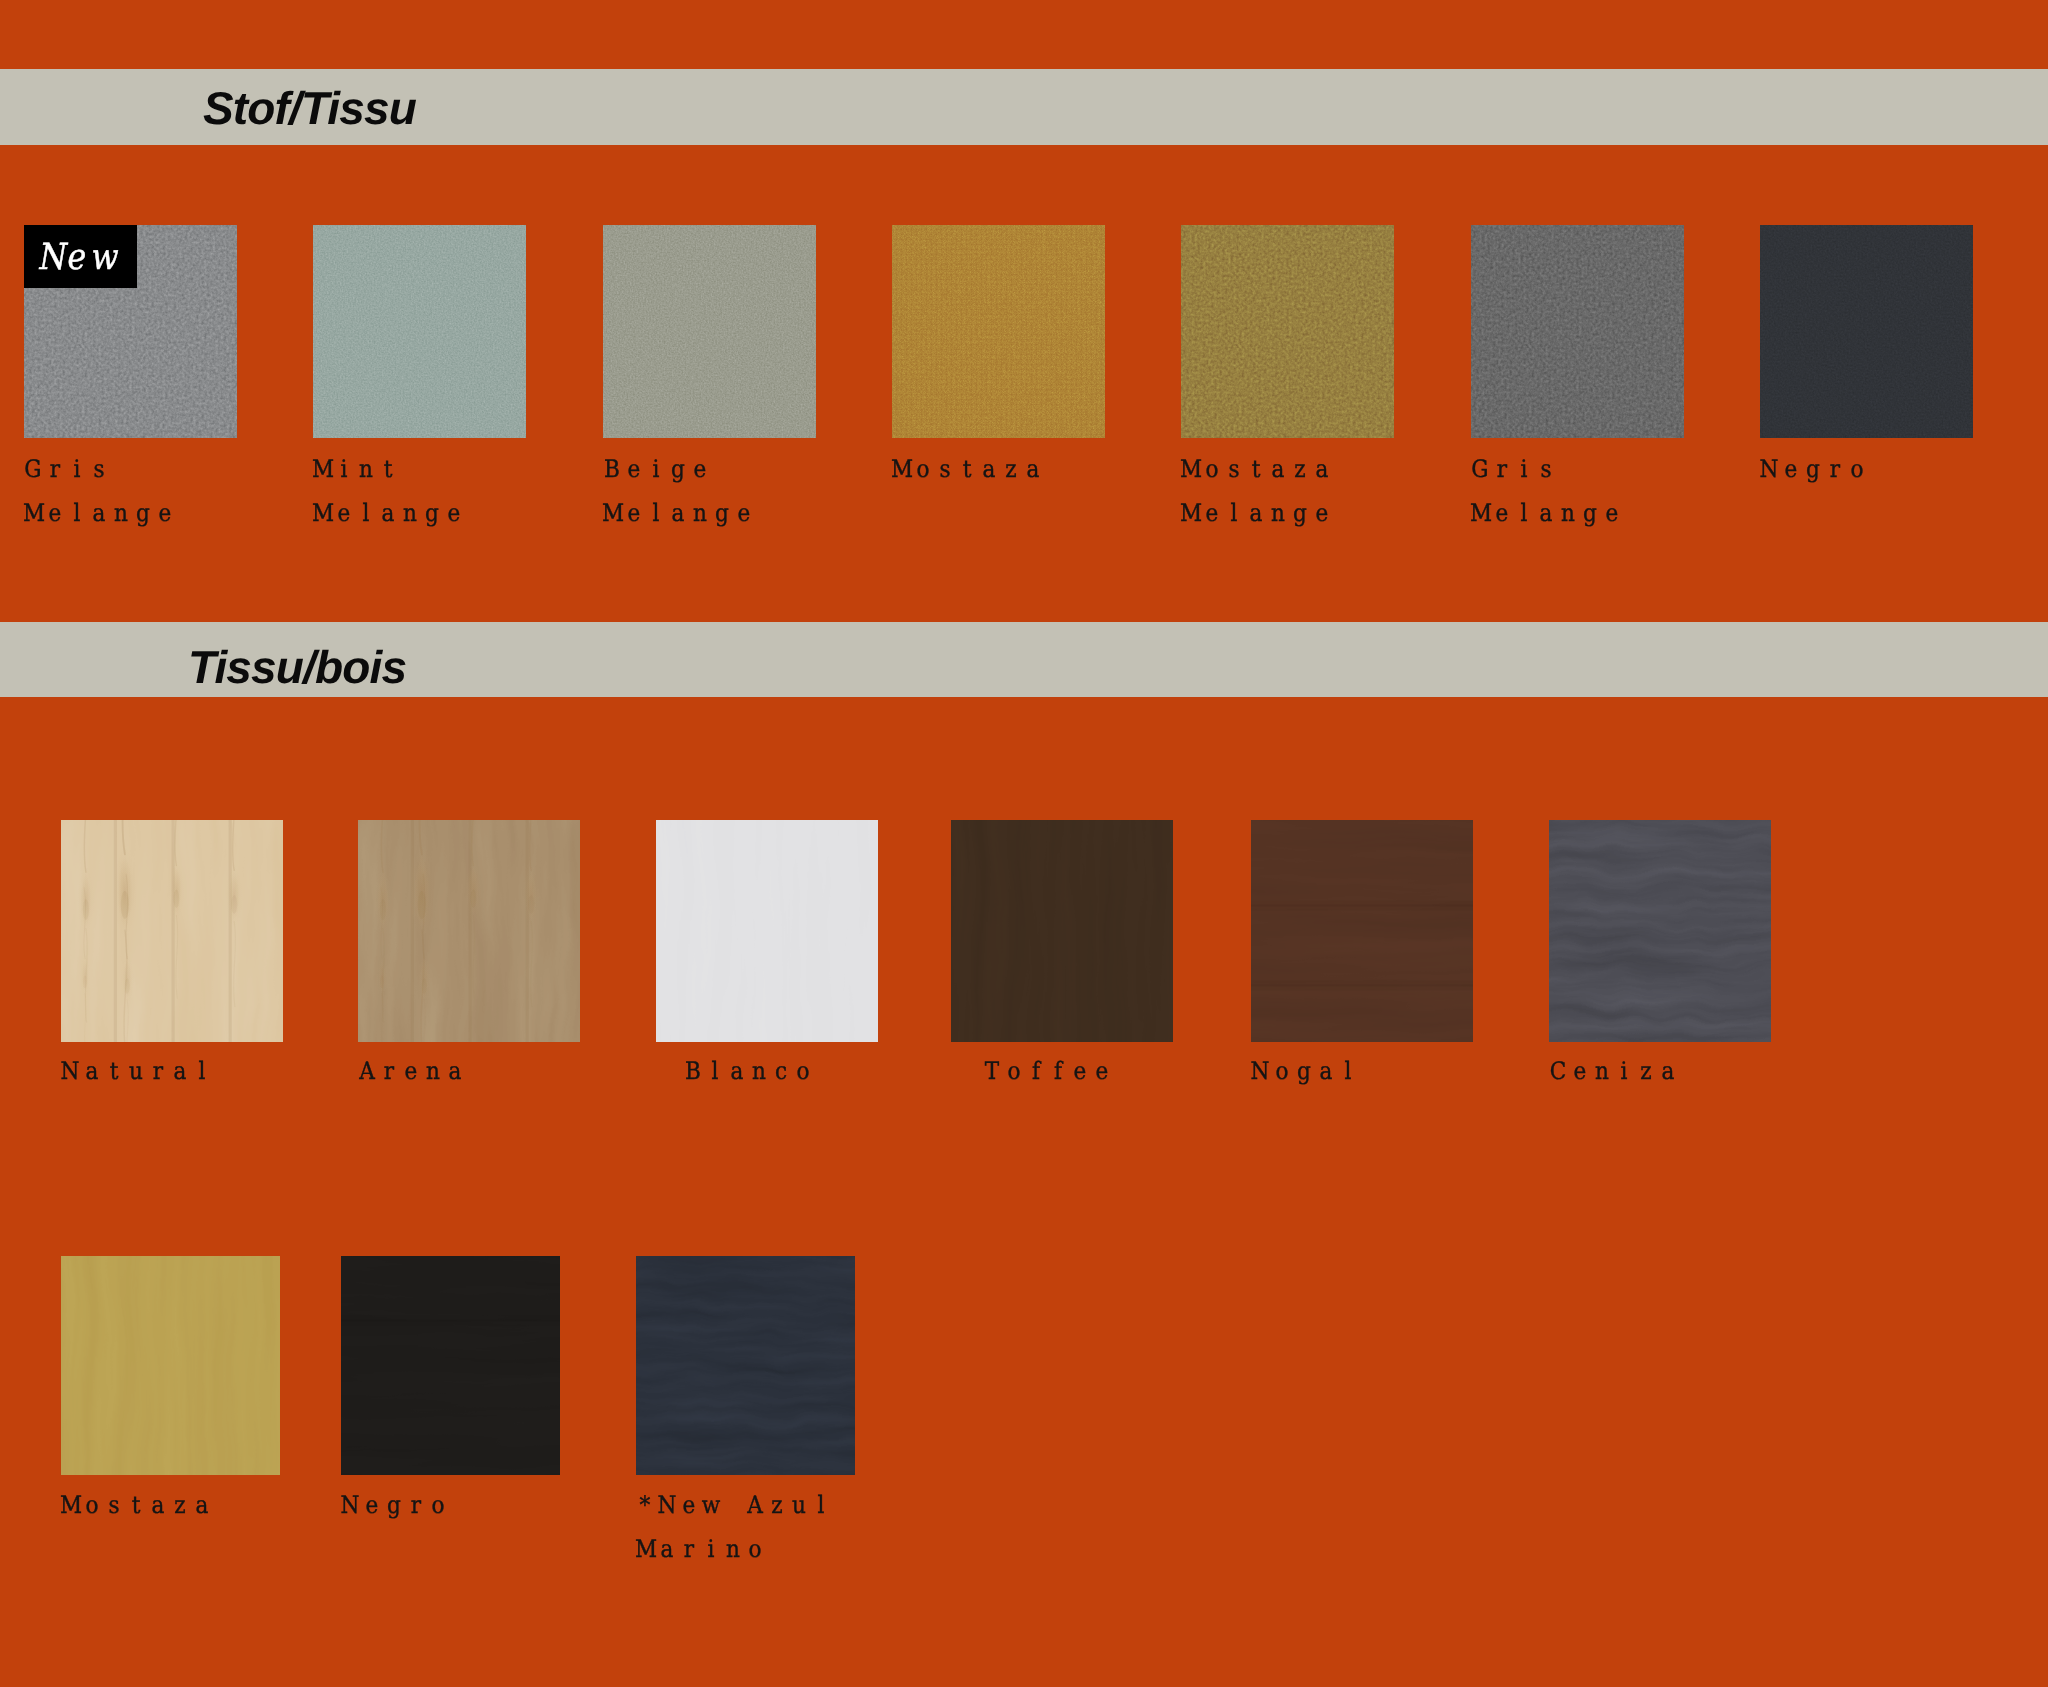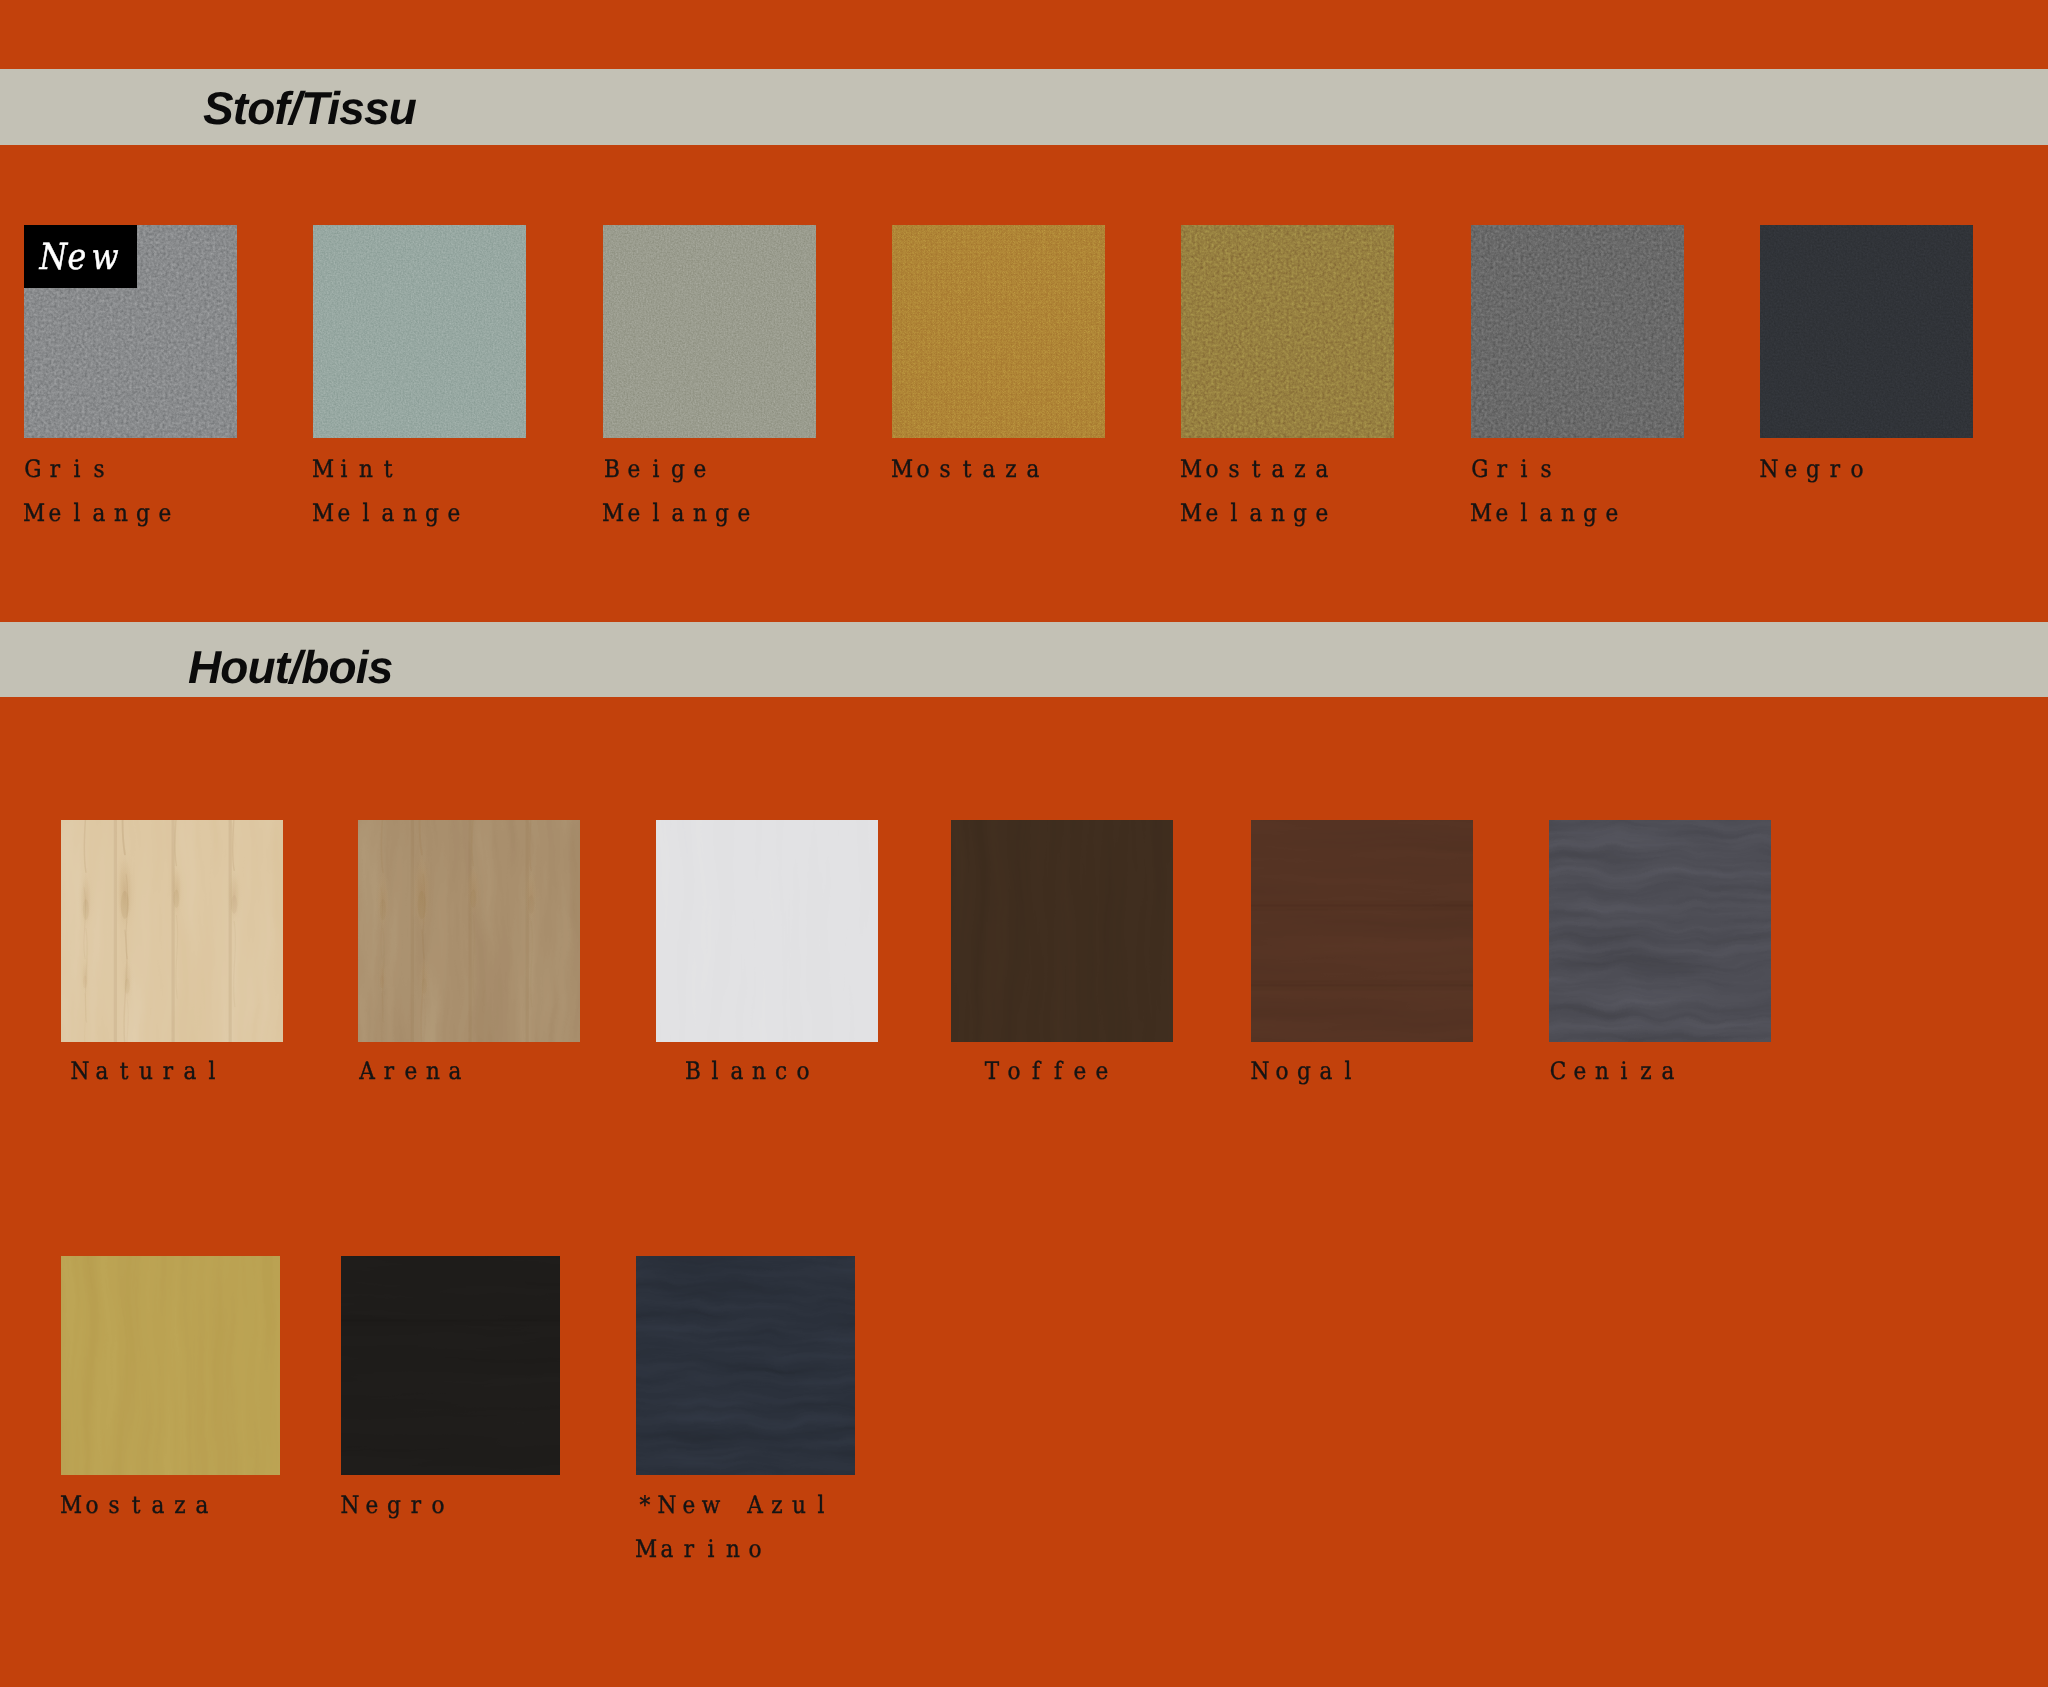--- a/index.html
+++ b/index.html
@@ -301,21 +301,21 @@
             <rect x="-71" y="-71" width="355" height="355" fill="#fff"></rect>
           </g>
         </g>
       </svg>
   <div class="label" style="left:1757.8px;top:448px;"><span class="ln"><span class="ch">N</span><span class="ch">e</span><span class="ch">g</span><span class="ch">r</span><span class="ch">o</span></span></div>
   <div class="badge" style="left:24px;top:225px;width:113px;height:63px;"></div>
   <div class="badge-text" style="left:38px;top:240px;font-style:italic;"><span class="ln"><span class="ch">N</span><span class="ch">e</span><span class="ch">w</span></span></div>
 </section>
 <section class="section">
   <div class="band" style="top:622px;height:75px;background:#c3c1b5;"></div>
-  <div class="band-title" style="left:188px;top:644px;">Hout/bois</div>
+  <div class="band-title" style="left:188px;top:644px;">Tissu/bois</div>
   <svg class="swatch" width="222" height="222" style="left:61px;top:820px;">
         <g clip-path="url(#clipW00)">
           <rect width="222" height="222" fill="#dec8a3"></rect>
           <g filter="url(#fxPineV)" opacity="0.40" style="mix-blend-mode:overlay">
             <rect x="-74" y="-74" width="370" height="370" fill="#fff"></rect>
           </g>
           <g>
             <rect x="52.8" y="0" width="3.2" height="222" fill="#8a6c41" opacity="0.12"></rect>
             <rect x="110.5" y="0" width="3.2" height="222" fill="#8a6c41" opacity="0.12"></rect>
             <rect x="167.6" y="0" width="3.2" height="222" fill="#8a6c41" opacity="0.12"></rect>
@@ -347,21 +347,21 @@
             <path d="M24.0 138.8 C19.1 151.2 19.1 162.7 24.0 173.4 C28.9 162.7 28.9 151.2 24.0 138.8 Z" fill="url(#knotGrad00)" opacity="0.18"></path>
             <ellipse cx="24.0" cy="161.8" rx="2.0" ry="6.4" fill="#8e6c3c" opacity="0.04"></ellipse>
             <path d="M66.2 138.8 C61.5 113.4 70.2 88.1 65.2 54.4" fill="none" stroke="#9a7a4c" stroke-width="1.1" opacity="0.11" stroke-linecap="round"></path>
             <path d="M66.2 179.9 C69.9 202.0 63.0 223.1 66.8 248.4" fill="none" stroke="#9a7a4c" stroke-width="0.9" opacity="0.06" stroke-linecap="round"></path>
             <path d="M66.2 132.4 C56.5 151.6 56.5 169.4 66.2 185.9 C75.8 169.4 75.8 151.6 66.2 132.4 Z" fill="url(#knotGrad00)" opacity="0.10"></path>
             <path d="M66.2 138.8 C59.9 153.5 59.9 167.2 66.2 179.9 C72.4 167.2 72.4 153.5 66.2 138.8 Z" fill="url(#knotGrad00)" opacity="0.22"></path>
             <ellipse cx="66.2" cy="166.2" rx="2.5" ry="7.6" fill="#8e6c3c" opacity="0.05"></ellipse>
           </g>
         </g>
       </svg>
-  <div class="label" style="left:69px;top:1050px;"><span class="ln"><span class="ch">N</span><span class="ch">a</span><span class="ch">t</span><span class="ch">u</span><span class="ch">r</span><span class="ch">a</span><span class="ch">l</span></span></div>
+  <div class="label" style="left:59px;top:1050px;"><span class="ln"><span class="ch">N</span><span class="ch">a</span><span class="ch">t</span><span class="ch">u</span><span class="ch">r</span><span class="ch">a</span><span class="ch">l</span></span></div>
   <svg class="swatch" width="222" height="222" style="left:358px;top:820px;">
         <g clip-path="url(#clipW01)">
           <rect width="222" height="222" fill="#a98f6d"></rect>
           <g filter="url(#fxPineV)" opacity="0.40" style="mix-blend-mode:overlay">
             <rect x="-74" y="-74" width="370" height="370" fill="#fff"></rect>
           </g>
           <g>
             <rect x="52.8" y="0" width="3.2" height="222" fill="#8a6c41" opacity="0.12"></rect>
             <rect x="110.5" y="0" width="3.2" height="222" fill="#8a6c41" opacity="0.12"></rect>
             <rect x="167.6" y="0" width="3.2" height="222" fill="#8a6c41" opacity="0.12"></rect>

